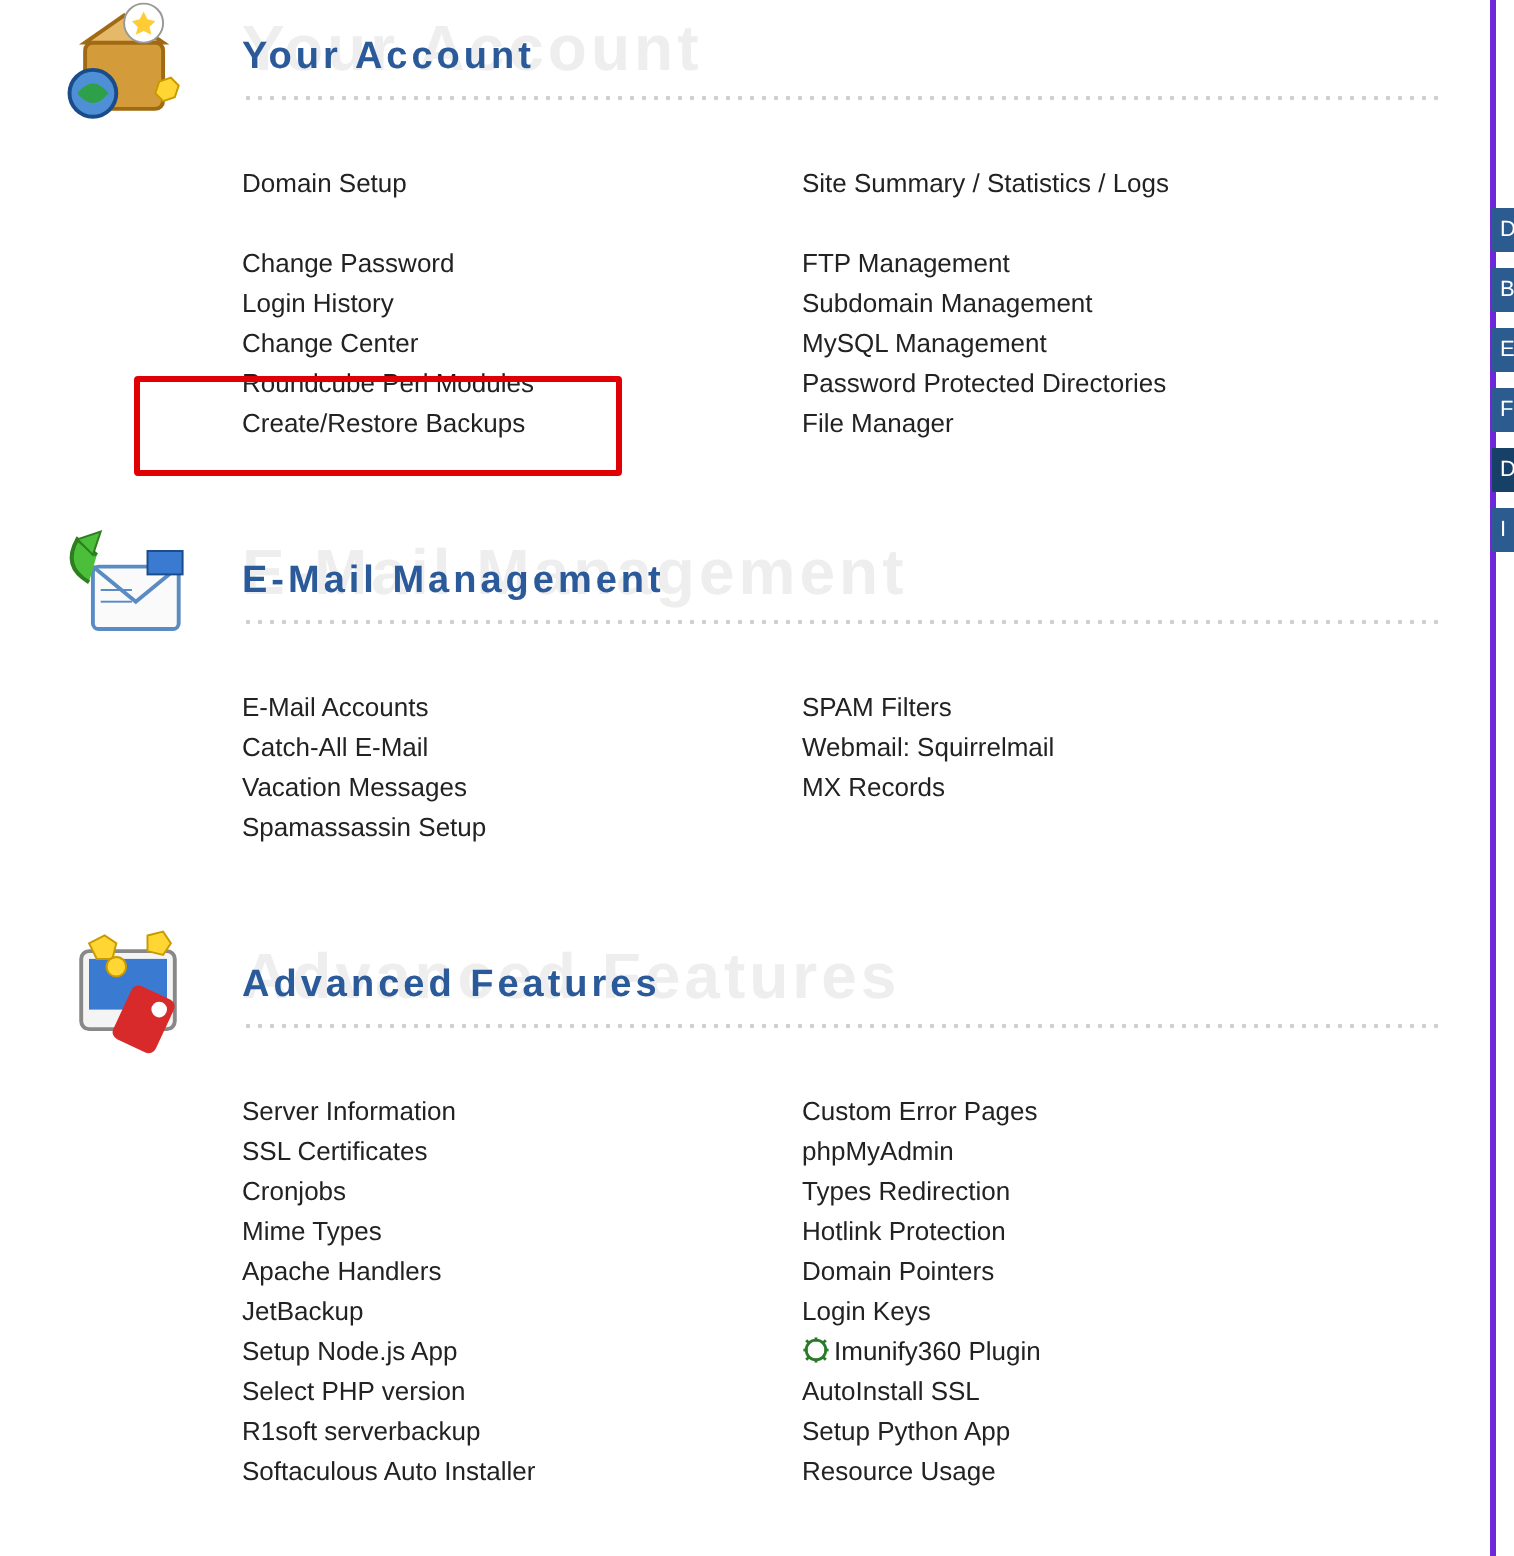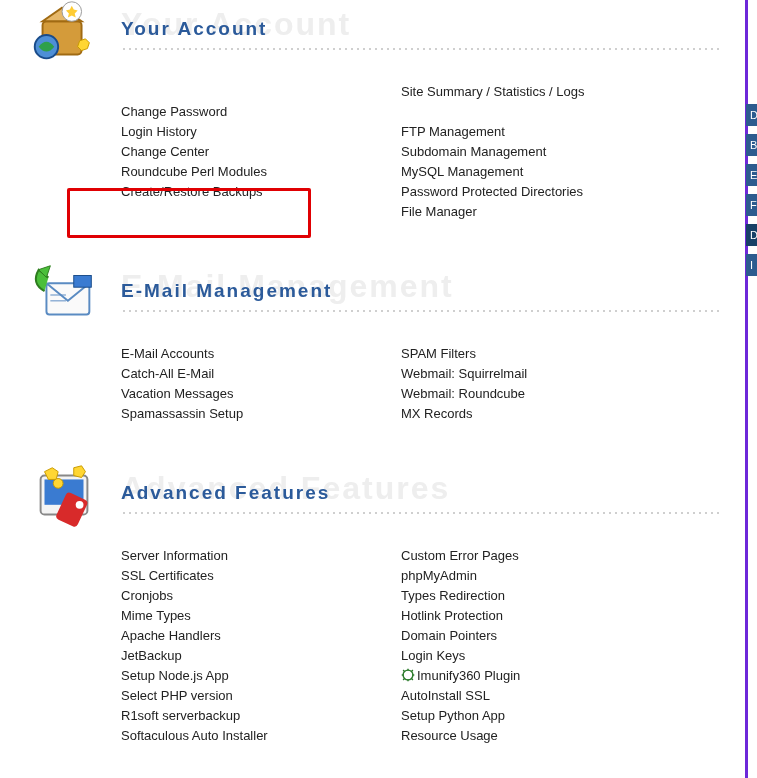--- a/index.html
+++ b/index.html
@@ -38,20 +38,21 @@
                 <circle cx="22" cy="54" r="12" fill="#4e8fd6" stroke="#1a4c8a" stroke-width="2"></circle>
                 <path d="M14 54 Q22 44 30 54 Q22 64 14 54" fill="#2ea04a"></path>
                 <polygon points="56,48 62,46 66,50 64,56 58,58 54,54" fill="#ffd633" stroke="#c99a00"></polygon>
               </svg></div>
             <div class="sec-shadow">Your Account</div>
             <div class="sec-title">Your Account</div>
             <div class="dots"></div>
           </div>
           <div class="cols">
             <div class="col">
+              <a>Domain Setup</a>
               <a>&nbsp;</a>
               <a>Change Password</a>
               <a>Login History</a>
               <a>Change Center</a>
               <a>Roundcube Perl Modules</a>
               <a>Create/Restore Backups</a>
             </div>
             <div class="col">
               <a>Site Summary / Statistics / Logs</a>
               <a>&nbsp;</a>
@@ -81,21 +82,20 @@
           <div class="cols">
             <div class="col">
               <a>E-Mail Accounts</a>
               <a>Catch-All E-Mail</a>
               <a>Vacation Messages</a>
               <a>Spamassassin Setup</a>
             </div>
             <div class="col">
               <a>SPAM Filters</a>
               <a>Webmail: Squirrelmail</a>
-              <a>Webmail: Roundcube</a>
               <a>MX Records</a>
             </div>
           </div>
         </div>
         <div class="section">
           <div class="sec-head">
             <div class="sec-icon"><svg viewBox="0 0 80 80">
                 <rect x="16" y="18" width="48" height="40" rx="4" fill="#f4f4f4" stroke="#888" stroke-width="2"></rect>
                 <rect x="20" y="22" width="40" height="26" fill="#3a7bd1"></rect>
                 <polygon points="20,14 28,10 34,14 32,22 24,22" fill="#ffd633" stroke="#c99a00"></polygon>

